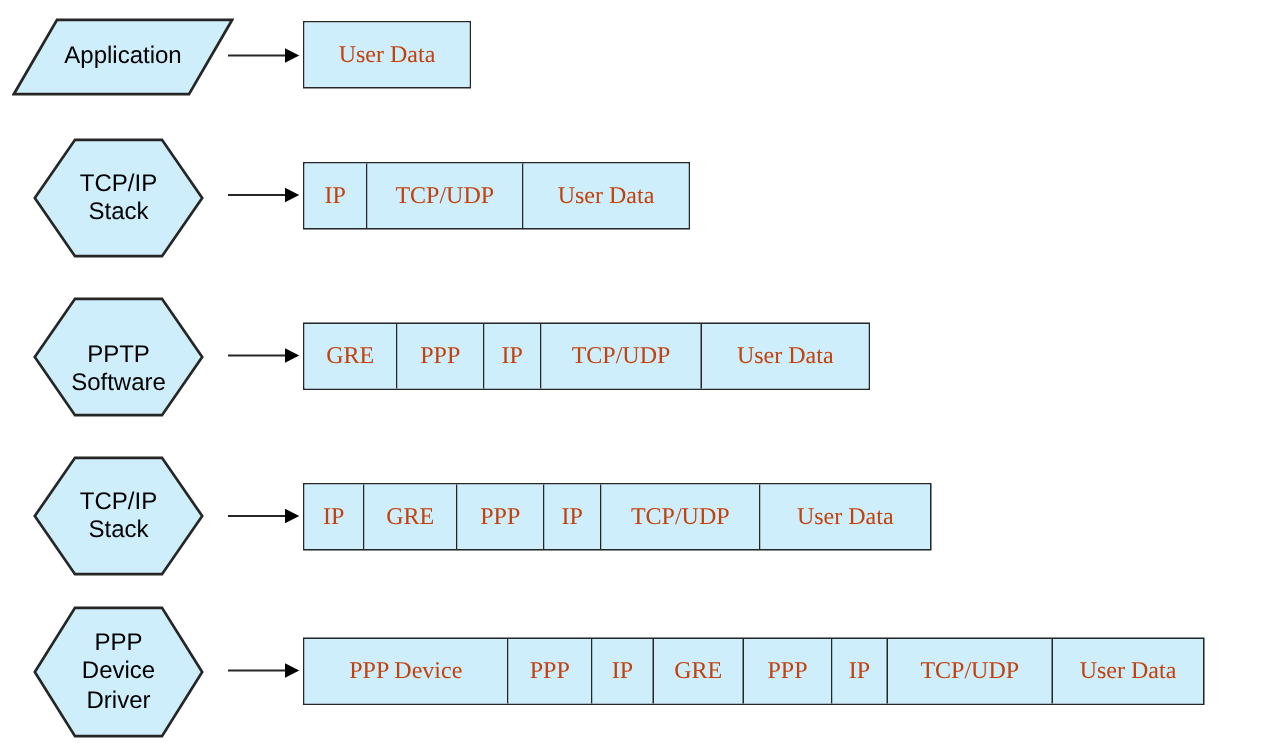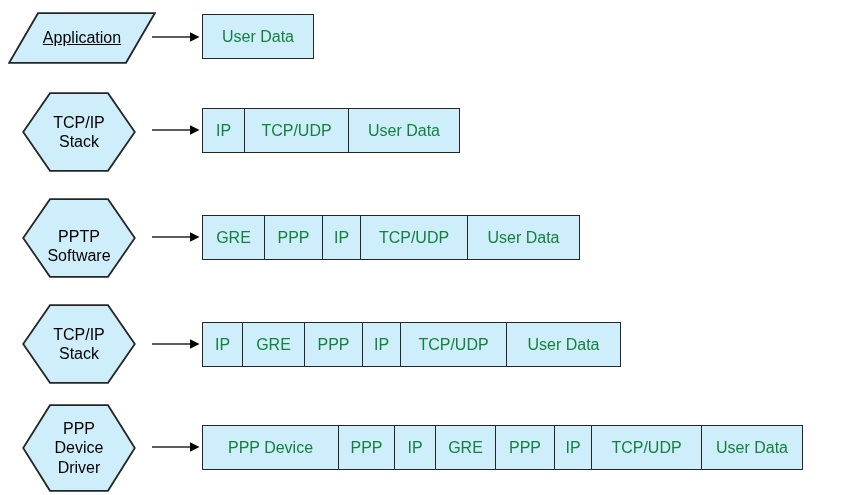--- a/index.html
+++ b/index.html
@@ -55,36 +55,37 @@
     border: 1.6px solid #262626;
     background: #cfeefb;
     height: 45px;
   }
   .field {
     box-sizing: border-box;
     display: flex;
     align-items: center;
     justify-content: center;
     font-size: 16px;
-    color: #15803d;
+    color: #c2410c;
     background: #cfeefb;
     border-right: 1.6px solid #262626;
     white-space: nowrap;
     padding: 0 2px;
+    font-family: Liberation Serif, serif;
   }
   .field:last-child {
     border-right: none;
   }
 </style>
 </head>
 <body>
 
 <div id="canvas">
 
-  <div class="stage" style="left:8px; top:12px; width:148px; height:52px;text-decoration:underline;">
+  <div class="stage" style="left:8px; top:12px; width:148px; height:52px;">
     <svg class="shape-svg" width="148" height="52" viewBox="0 0 148 52">
       <polygon points="30,1.2 146.8,1.2 118,50.8 1.2,50.8" fill="#cfeefb" stroke="#262626" stroke-width="1.8"></polygon>
     </svg>
     <div class="stage-label">Application</div>
   </div>
 
   <svg class="arrow" style="left:152px; top:30px;" width="48" height="14" viewBox="0 0 48 14">
     <line x1="0" y1="7" x2="38" y2="7" stroke="#262626" stroke-width="1.4"></line>
     <polygon points="38,2.2 47.5,7 38,11.8" fill="#000000"></polygon>
   </svg>

